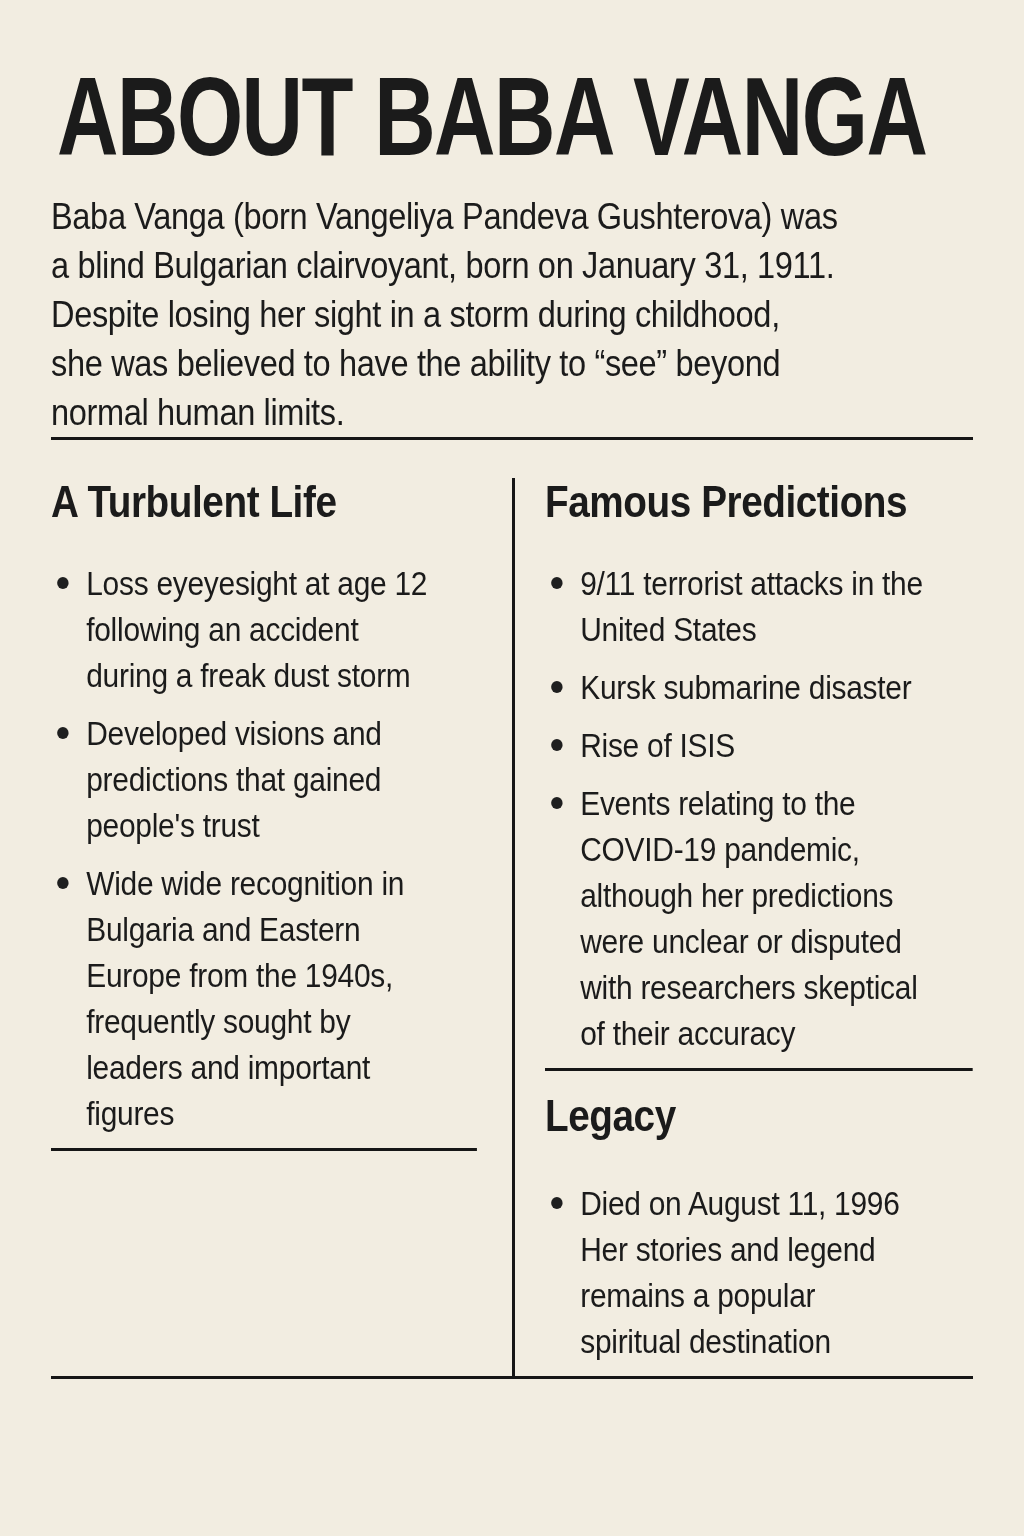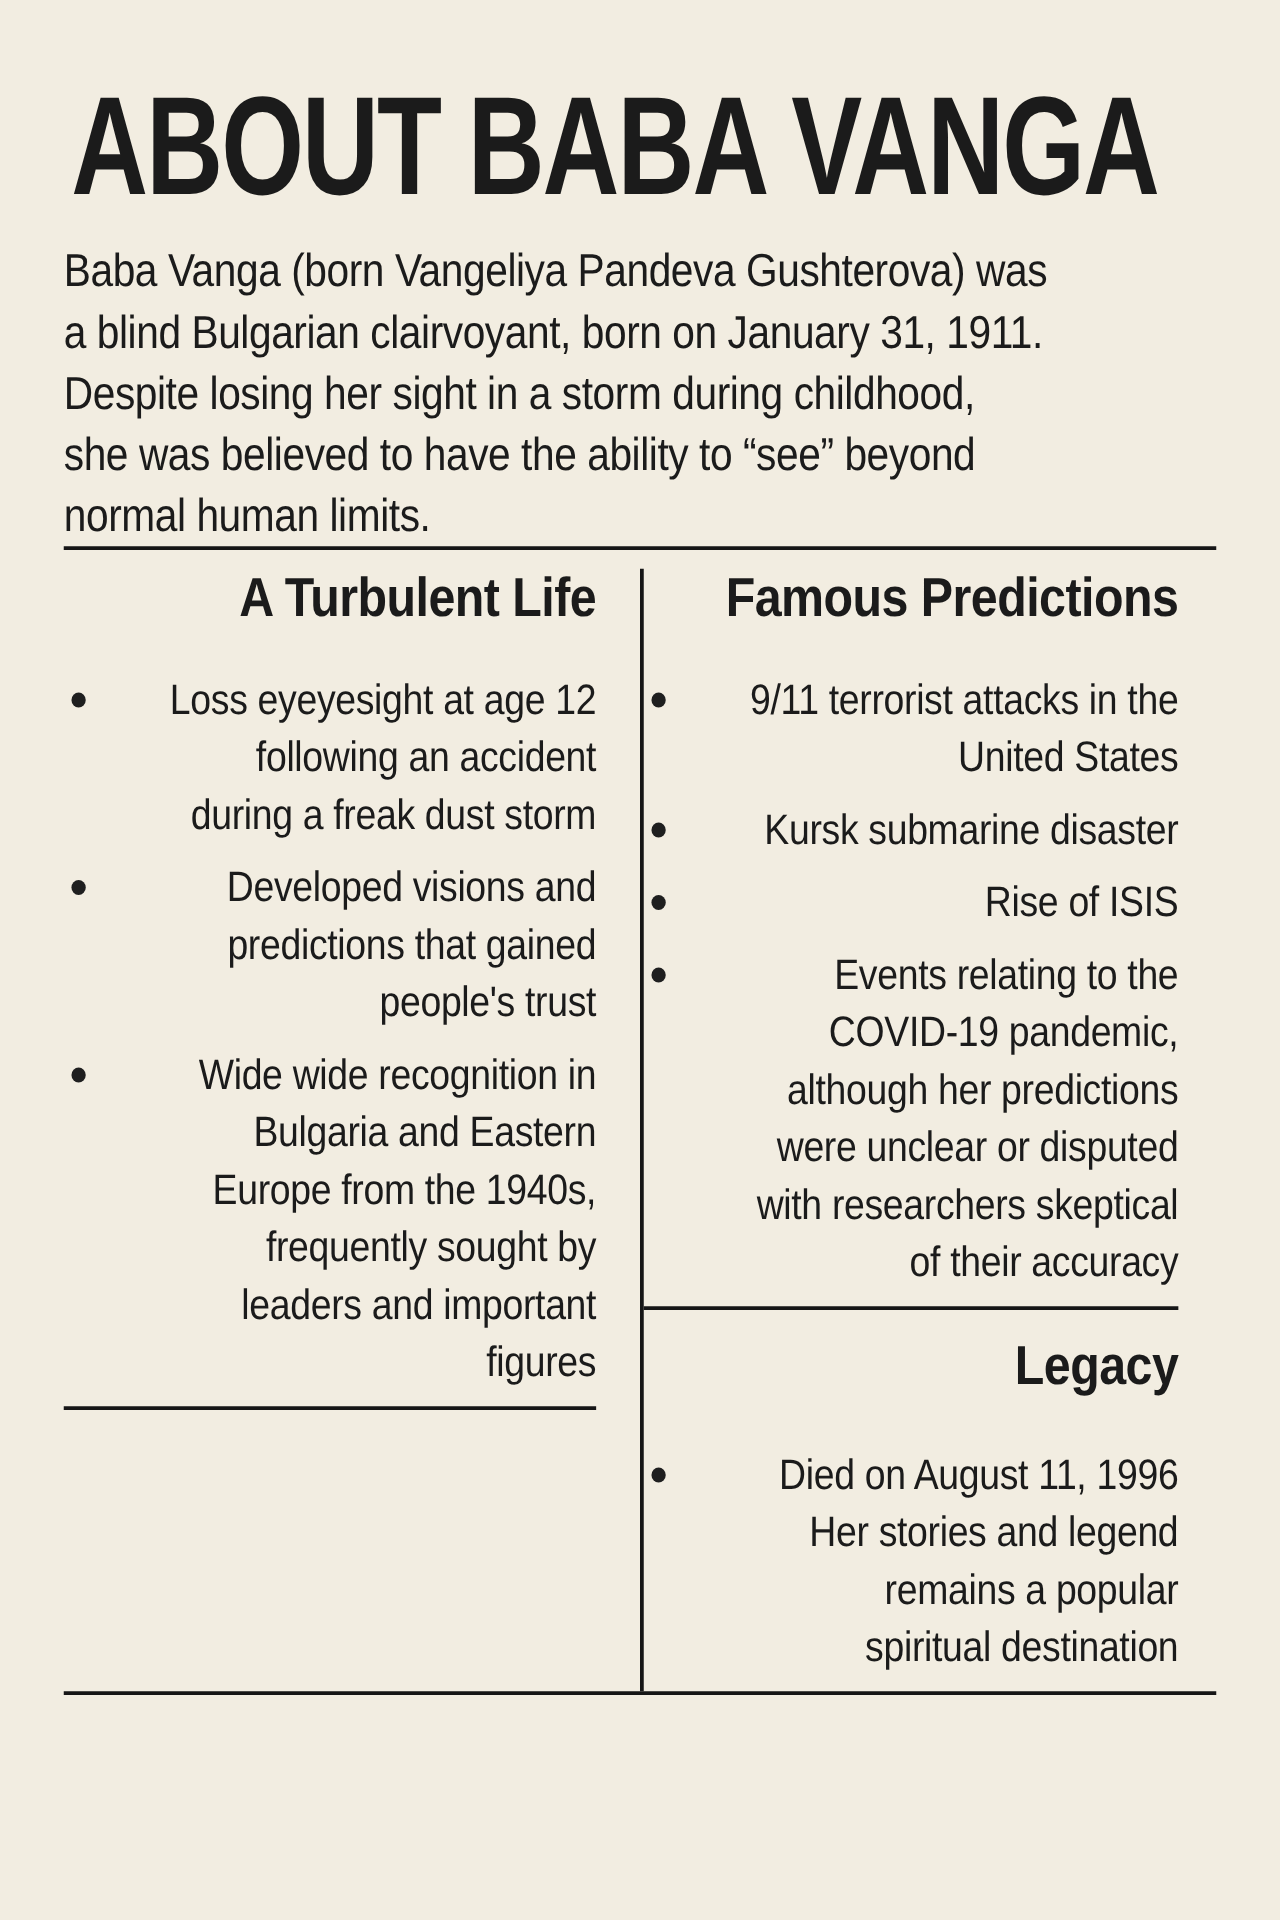--- a/index.html
+++ b/index.html
@@ -42,24 +42,24 @@
     border: none;
     border-top: 3px solid #161616;
     margin: 0;
   }
   .top-rule    { margin-top: 41px; }
   .bottom-rule { margin-top: 29px; }
   .left-rule   { margin-top: 24px; }
   .right-rule  { margin-top: 16px; }
 
   
-  .columns { display: flex; align-items: stretch; padding-top: 15px; text-align: right; }
+  .columns { display: flex; align-items: stretch; padding-top: 38px; }
   .col-left  { width: 426px; flex: none; }
   .v-divider { width: 3px; background: #161616; margin-left: 35px; flex: none; }
-  .col-right { width: 428px; flex: none; }
+  .col-right { width: 428px; flex: none; margin-left: 30px; }
   .squeeze-l { width: 484px; transform: scaleX(0.88); transform-origin: left top; }
   .squeeze-r { width: 486px; transform: scaleX(0.88); transform-origin: left top; }
 
   h2.section-heading {
     margin: 0;
     font-size: 44px;
     line-height: 48px;
     font-weight: bold;
     letter-spacing: -0.5px;
   }

